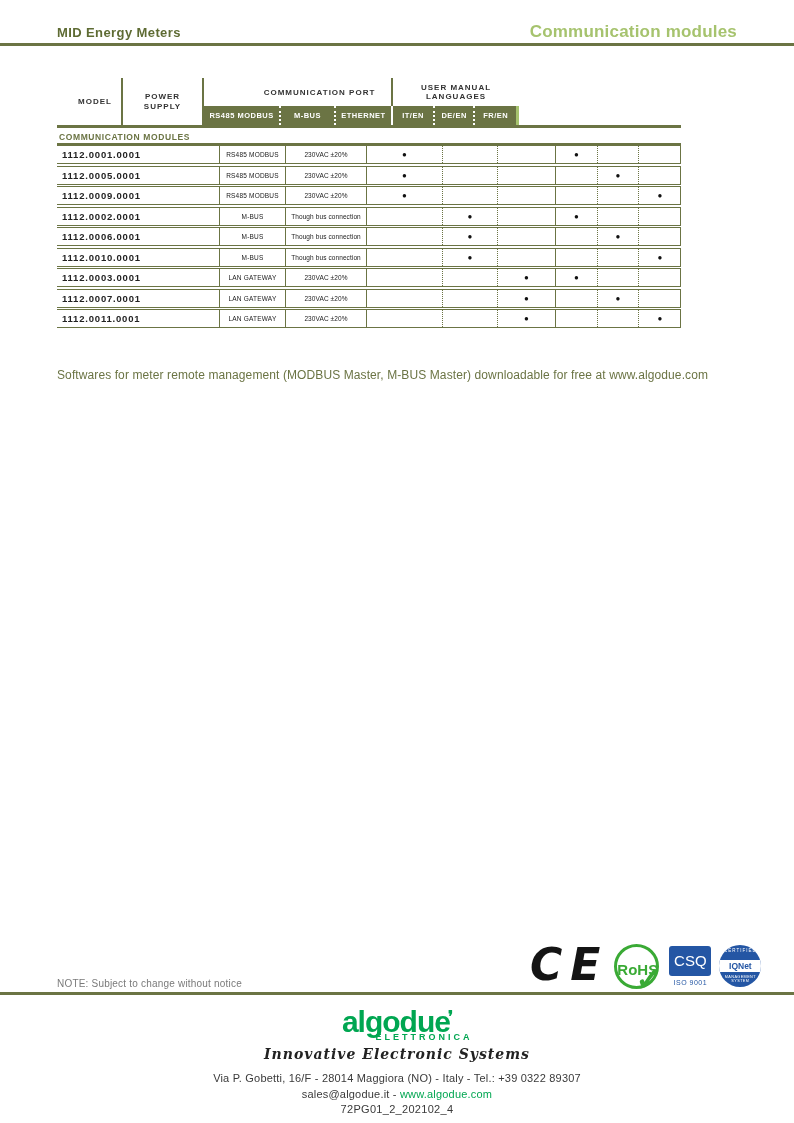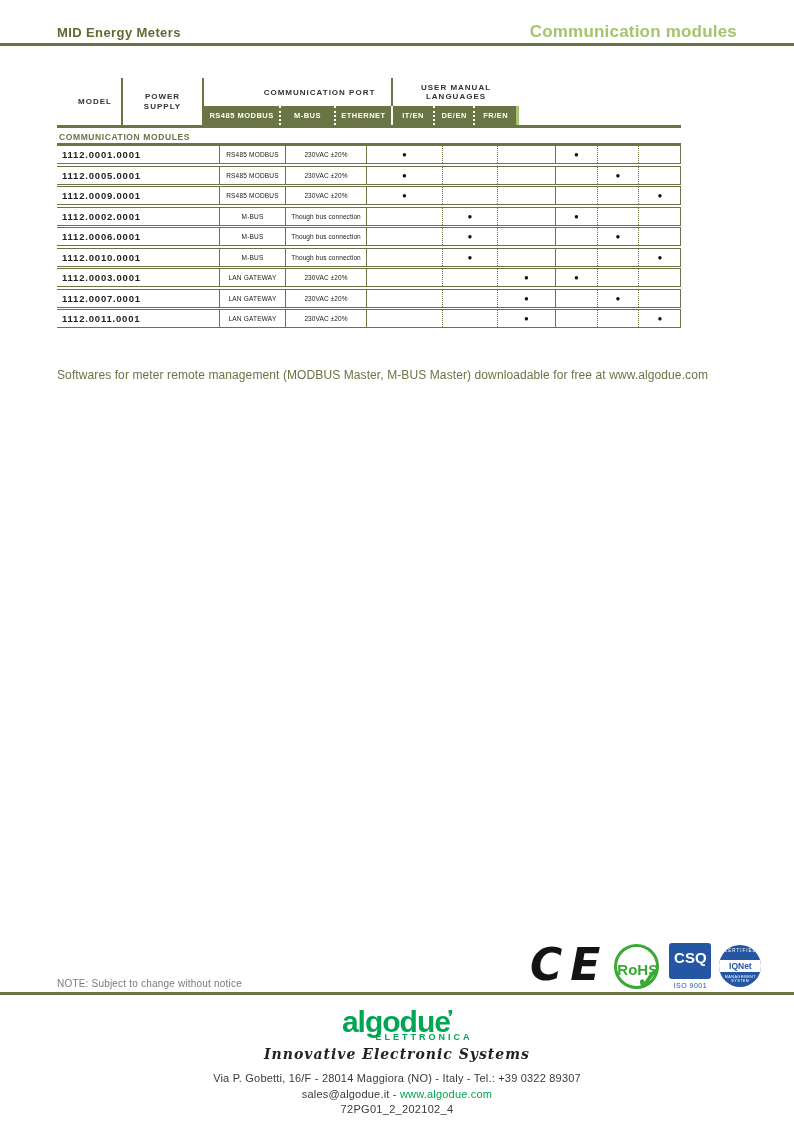--- a/index.html
+++ b/index.html
@@ -73,22 +73,22 @@
   .logos{position:absolute;left:530px;top:942px;width:212px;height:48px;display:flex;align-items:center;}
   .ce-mark{font-size:44px;font-weight:bold;color:#141414;letter-spacing:8px;line-height:44px;
     font-family:"DejaVu Sans",sans-serif;margin-top:-2px;font-style:italic;}
   .rohs{position:relative;width:45px;height:45px;border:3px solid var(--rohs-green);border-radius:50%;
     margin-left:6px;flex-shrink:0;}
   .rohs .rohs-txt{position:absolute;left:0;right:0;top:14px;text-align:center;
     font-size:15px;font-weight:bold;color:var(--rohs-green);}
   .rohs .check{position:absolute;right:-6px;bottom:-8px;font-size:32px;line-height:30px;
     color:var(--rohs-green);font-weight:bold;}
   .csq{width:42px;margin-left:10px;text-align:center;flex-shrink:0;}
-  .csq .csq-box{width:42px;height:36px;background:var(--csq-blue);border-radius:3px;color:#fff;
-    font-size:15px;font-weight:bold;line-height:30px;}
+  .csq .csq-box{width:42px;height:30px;background:var(--csq-blue);border-radius:3px;color:#fff;
+    font-size:15px;font-weight:normal;line-height:30px;}
   .csq .csq-iso{font-size:7px;color:var(--csq-blue);margin-top:3px;letter-spacing:.5px;}
   .iqnet{position:relative;width:42px;height:42px;background:var(--csq-blue);border-radius:50%;
     margin-left:8px;flex-shrink:0;overflow:hidden;}
   .iqnet .arc-top{position:absolute;top:3px;left:0;right:0;text-align:center;color:#fff;
     font-size:4.5px;letter-spacing:1px;}
   .iqnet .band{position:absolute;top:15px;left:0;right:0;height:12px;background:#fff;
     text-align:center;font-size:8.5px;font-weight:bold;color:var(--csq-blue);line-height:12px;}
   .iqnet .arc-bot{position:absolute;bottom:4px;left:0;right:0;text-align:center;color:#fff;
     font-size:3.8px;letter-spacing:.4px;}
 

